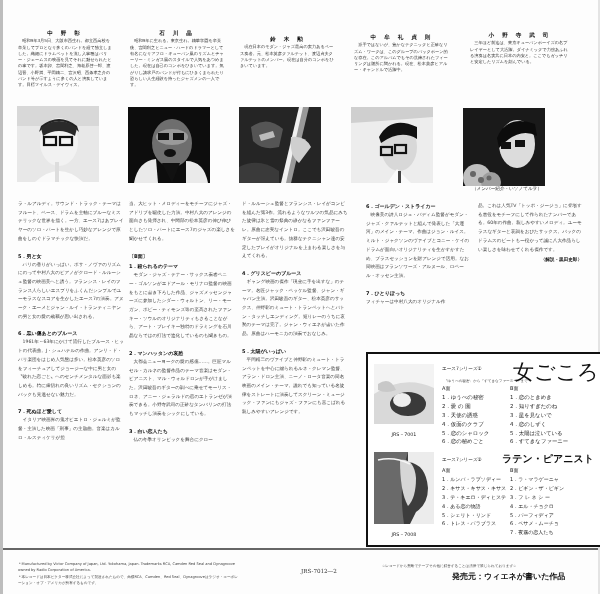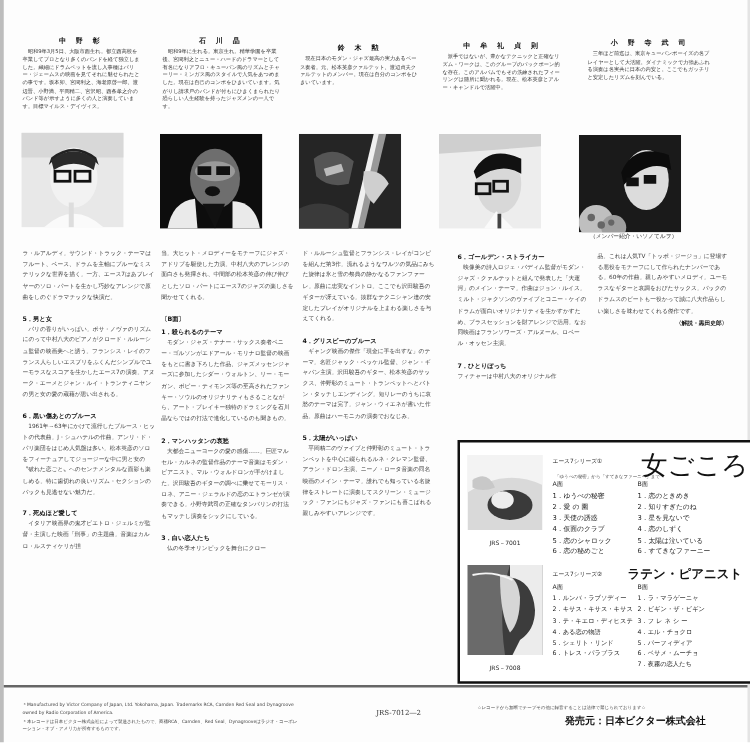--- a/index.html
+++ b/index.html
@@ -243,14 +243,14 @@
   </div>
 
   <div class="bottom-rule"></div>
 
   <div class="footer-left">
     <div>＊Manufactured by Victor Company of Japan, Ltd.  Yokohama, Japan. Trademarks RCA, Camden Red Seal and Dynagroove owned by Radio Corporation of America.</div>
     <div>＊本レコードは日本ビクター株式会社によって製造されたもので、商標RCA、Camden、Red Seal、Dynagrooveはラジオ・コーポレーション・オブ・アメリカが所有するものです。</div>
   </div>
   <div class="catno">JRS-7012―2</div>
   <div class="footer-right-note">☆レコードから無断でテープその他に録音することは法律で禁じられております☆</div>
-  <div class="footer-right">発売元：日本ビクター株式会社</div>
+  <div class="footer-right">発売元：ウィエネが書いた作品</div>
 </div>
 
 </body></html>

